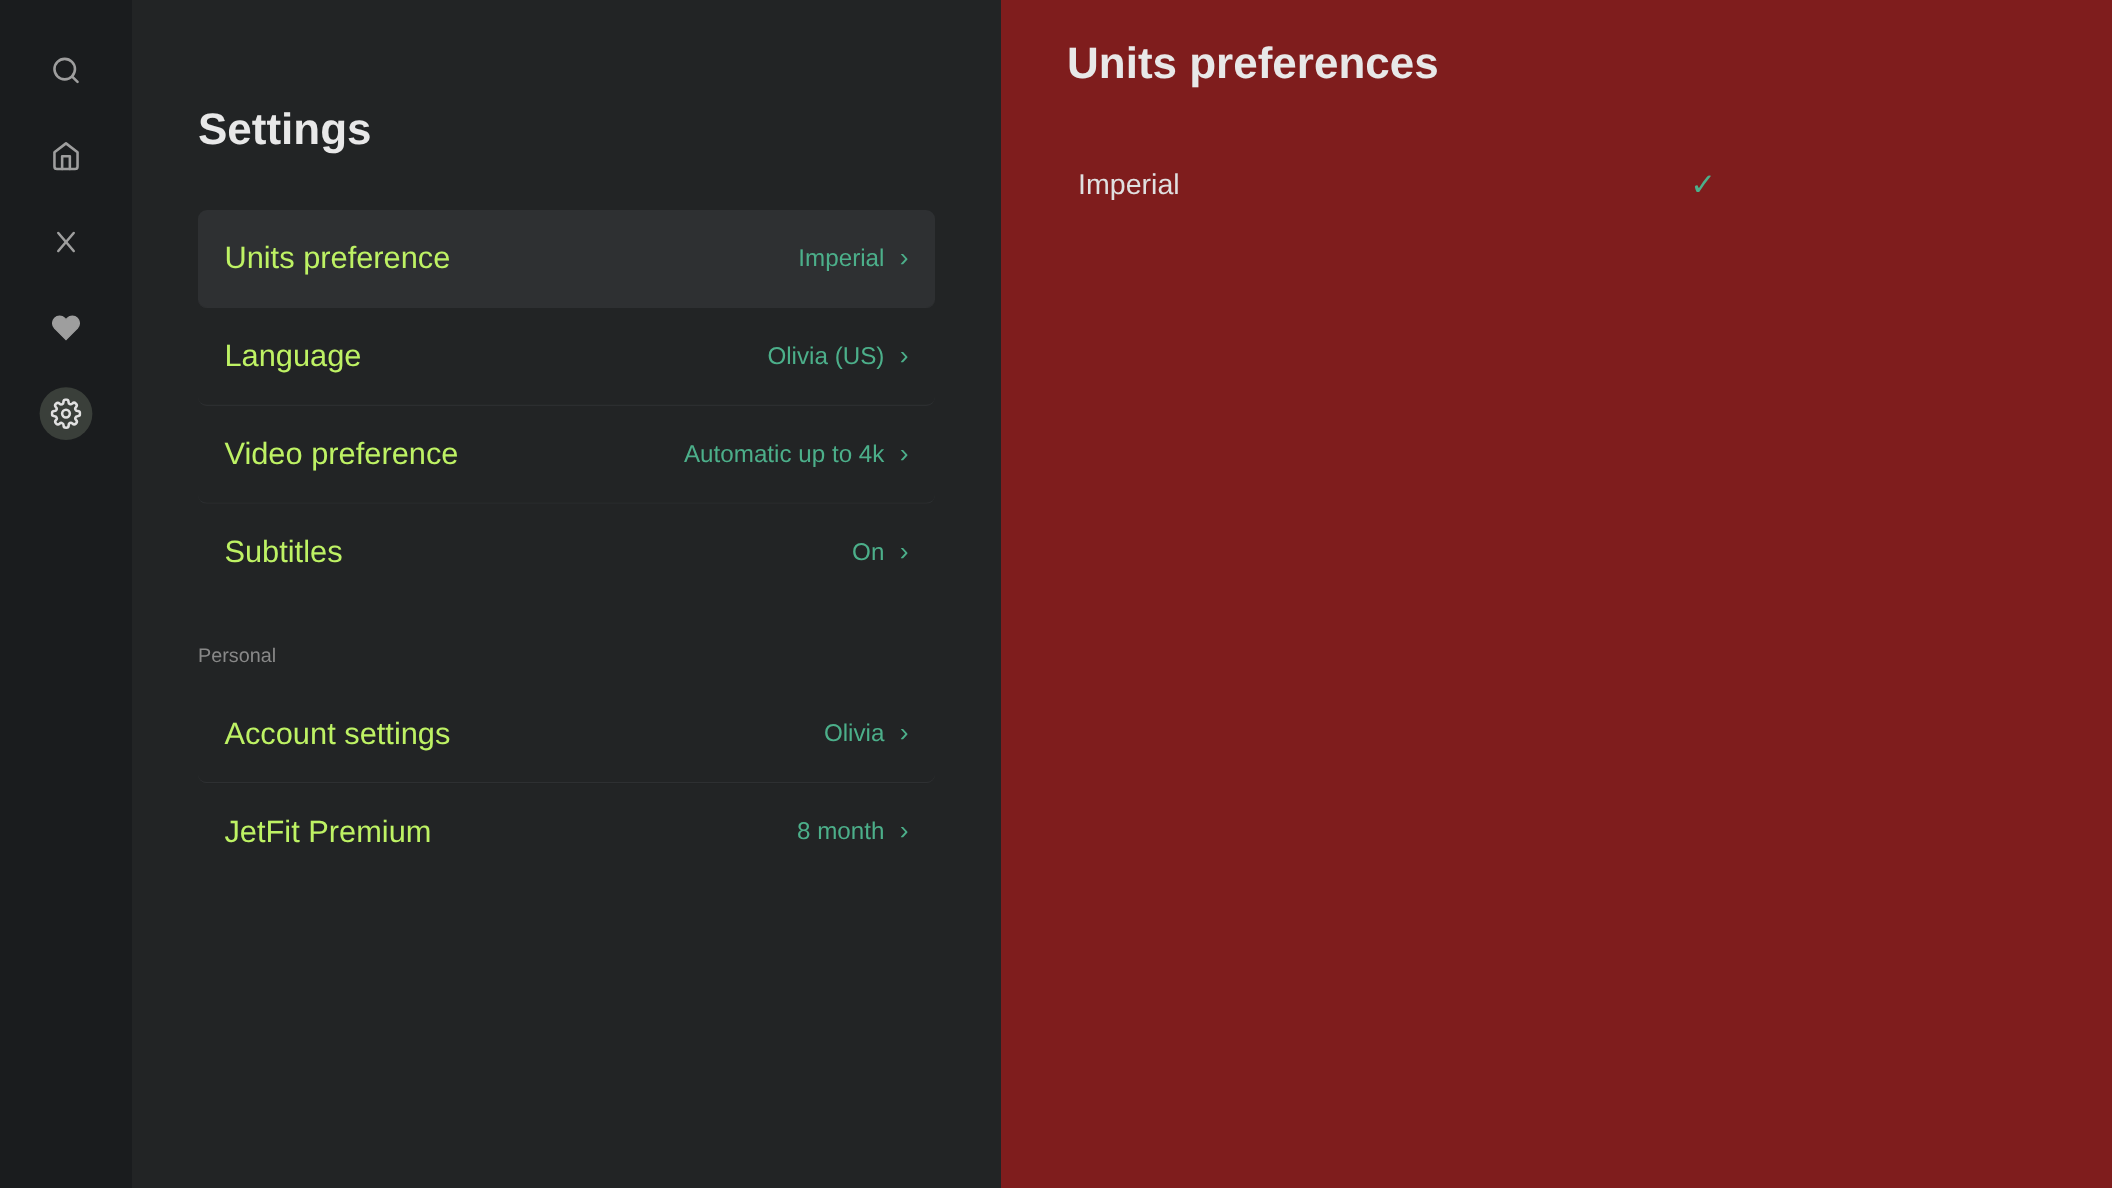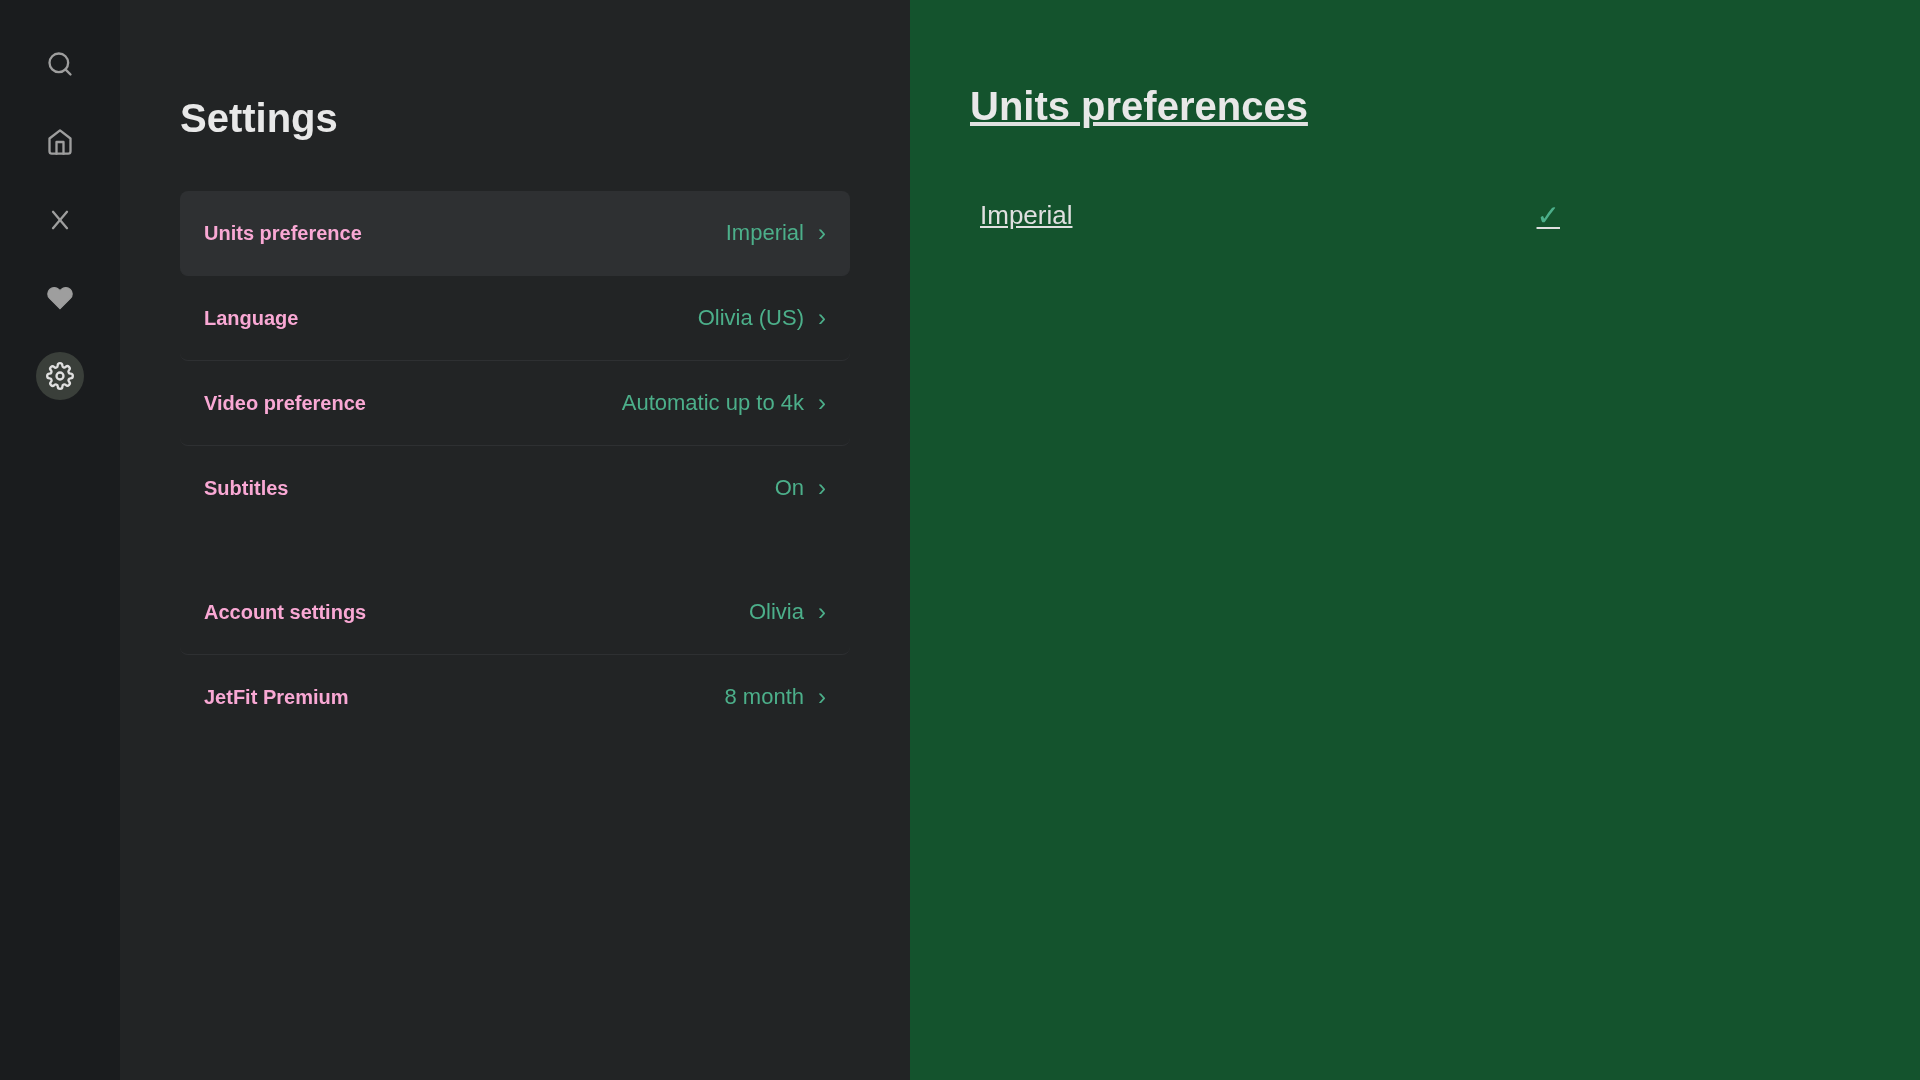--- a/index.html
+++ b/index.html
@@ -101,44 +101,43 @@
 
     .settings-item:last-child {
       border-bottom: none;
     }
 
     .settings-item.selected {
       background-color: #2e3032;
     }
 
     .settings-item-left {
-      font-size: 20px;
-      font-weight: 700;
-      color: #f9a8d4;
+      font-size: 28px;
+      font-weight: 400;
+      color: #bef264;
     }
 
     .settings-item-right {
       display: flex;
       align-items: center;
       gap: 14px;
       color: #4caf8a;
       font-size: 22px;
     }
 
     .chevron-icon {
       color: #4caf8a;
       font-size: 24px;
     }
 
     
     .right-panel {
       flex: 1;
-      background-color: #14532d;
-      padding: 84px 60px;
-      text-decoration: underline;
+      background-color: #7f1d1d;
+      padding: 36px 60px;
     }
 
     .right-panel-title {
       font-size: 40px;
       font-weight: 600;
       color: #e8e8e8;
       margin-bottom: 40px;
     }
 
     .options-list {
@@ -245,20 +244,21 @@
           <div class="settings-item-right">
             <span>On</span>
             <span class="chevron-icon">›</span>
           </div>
         </div>
 
       </div>
     </div>
 
     <div>
+      <div class="section-label">Personal</div>
       <div class="settings-list">
 
         <div class="settings-item">
           <span class="settings-item-left">Account settings</span>
           <div class="settings-item-right">
             <span>Olivia</span>
             <span class="chevron-icon">›</span>
           </div>
         </div>
 

